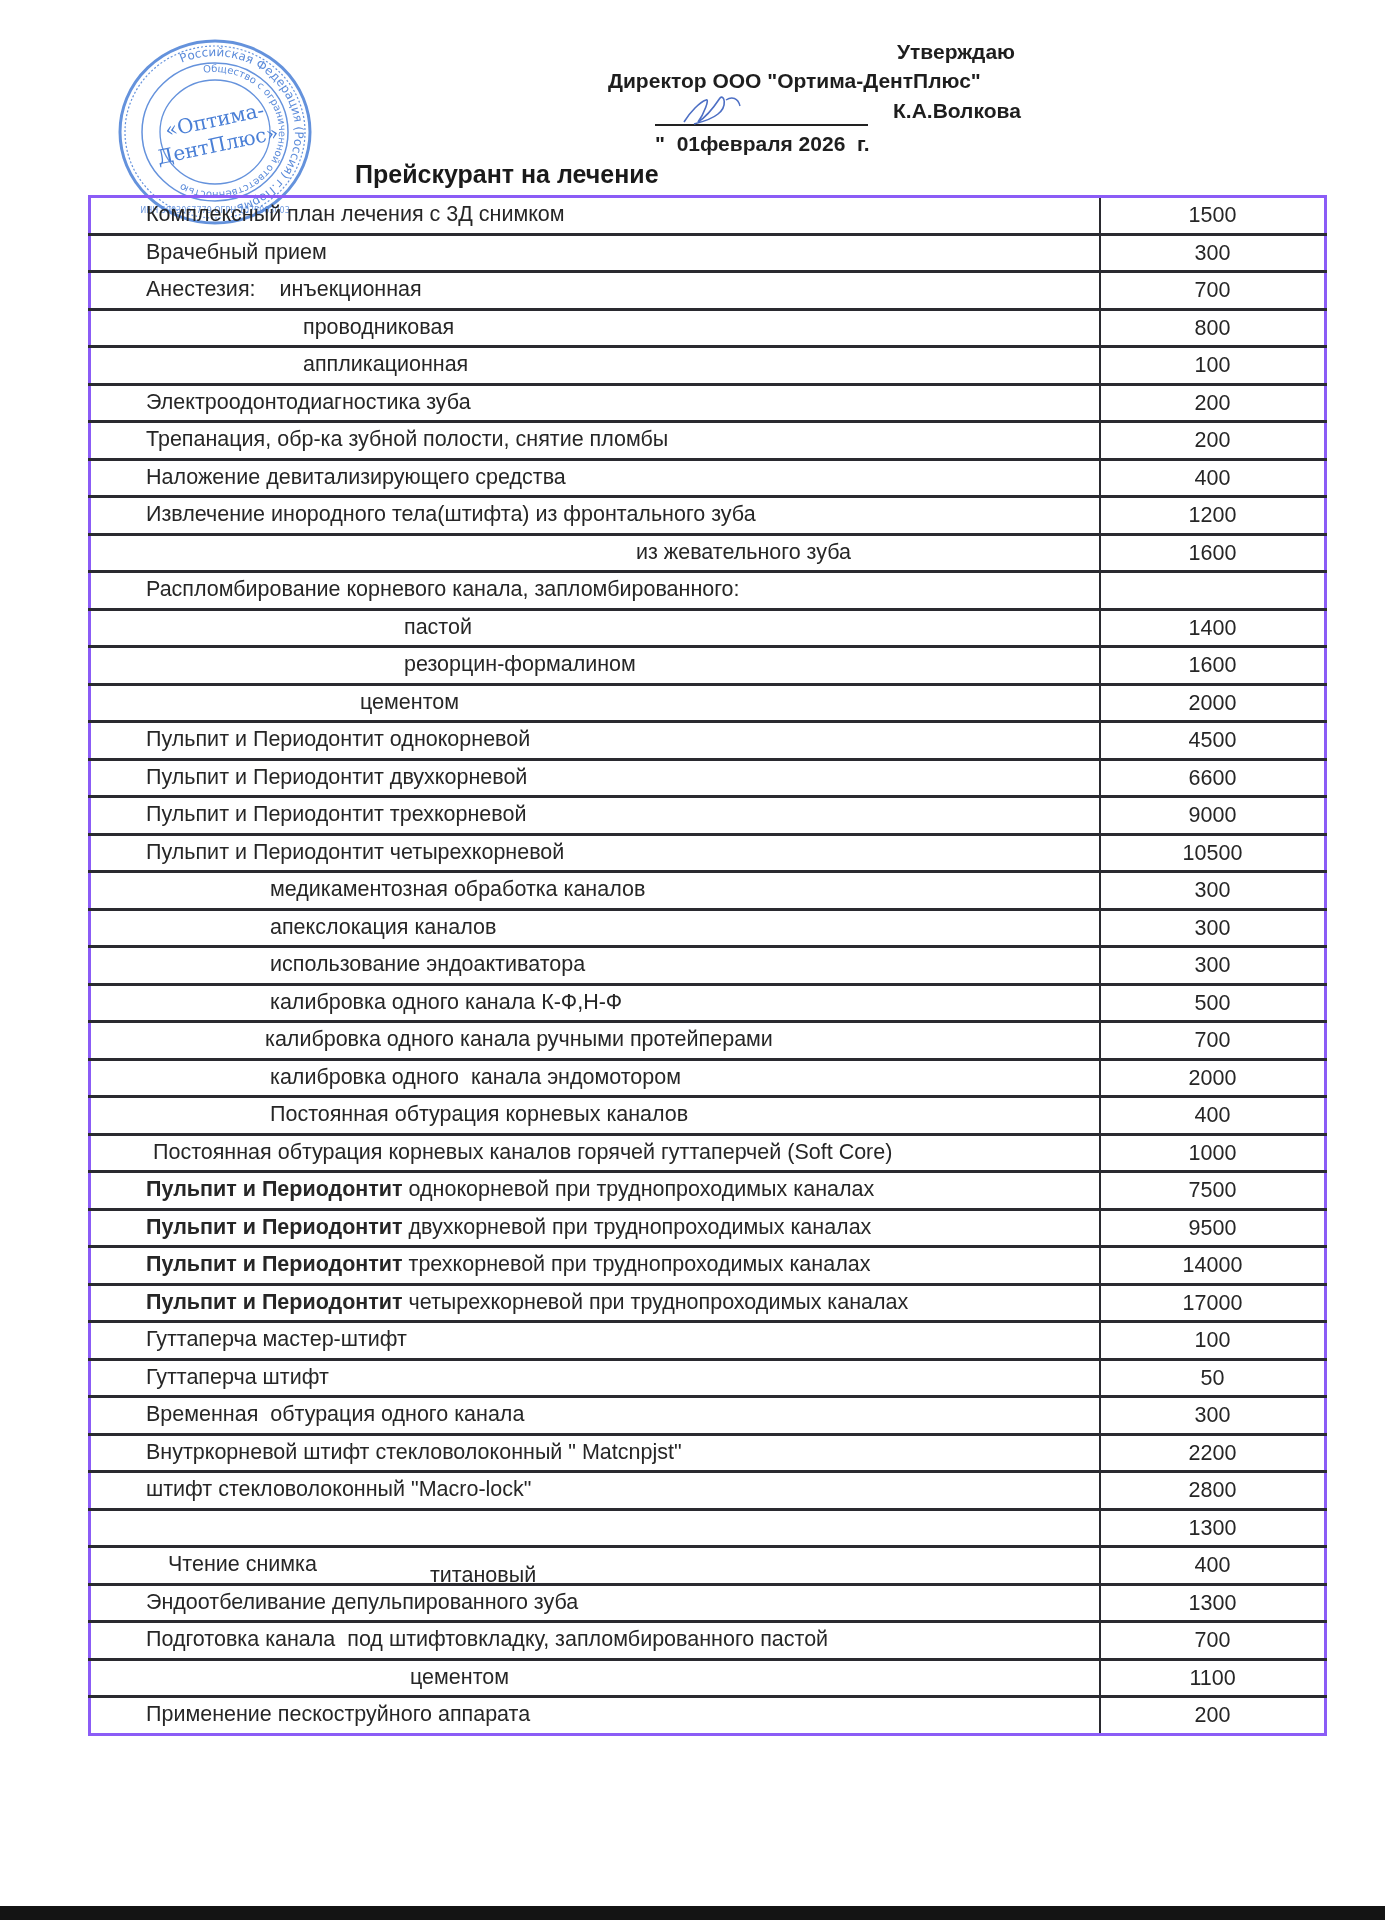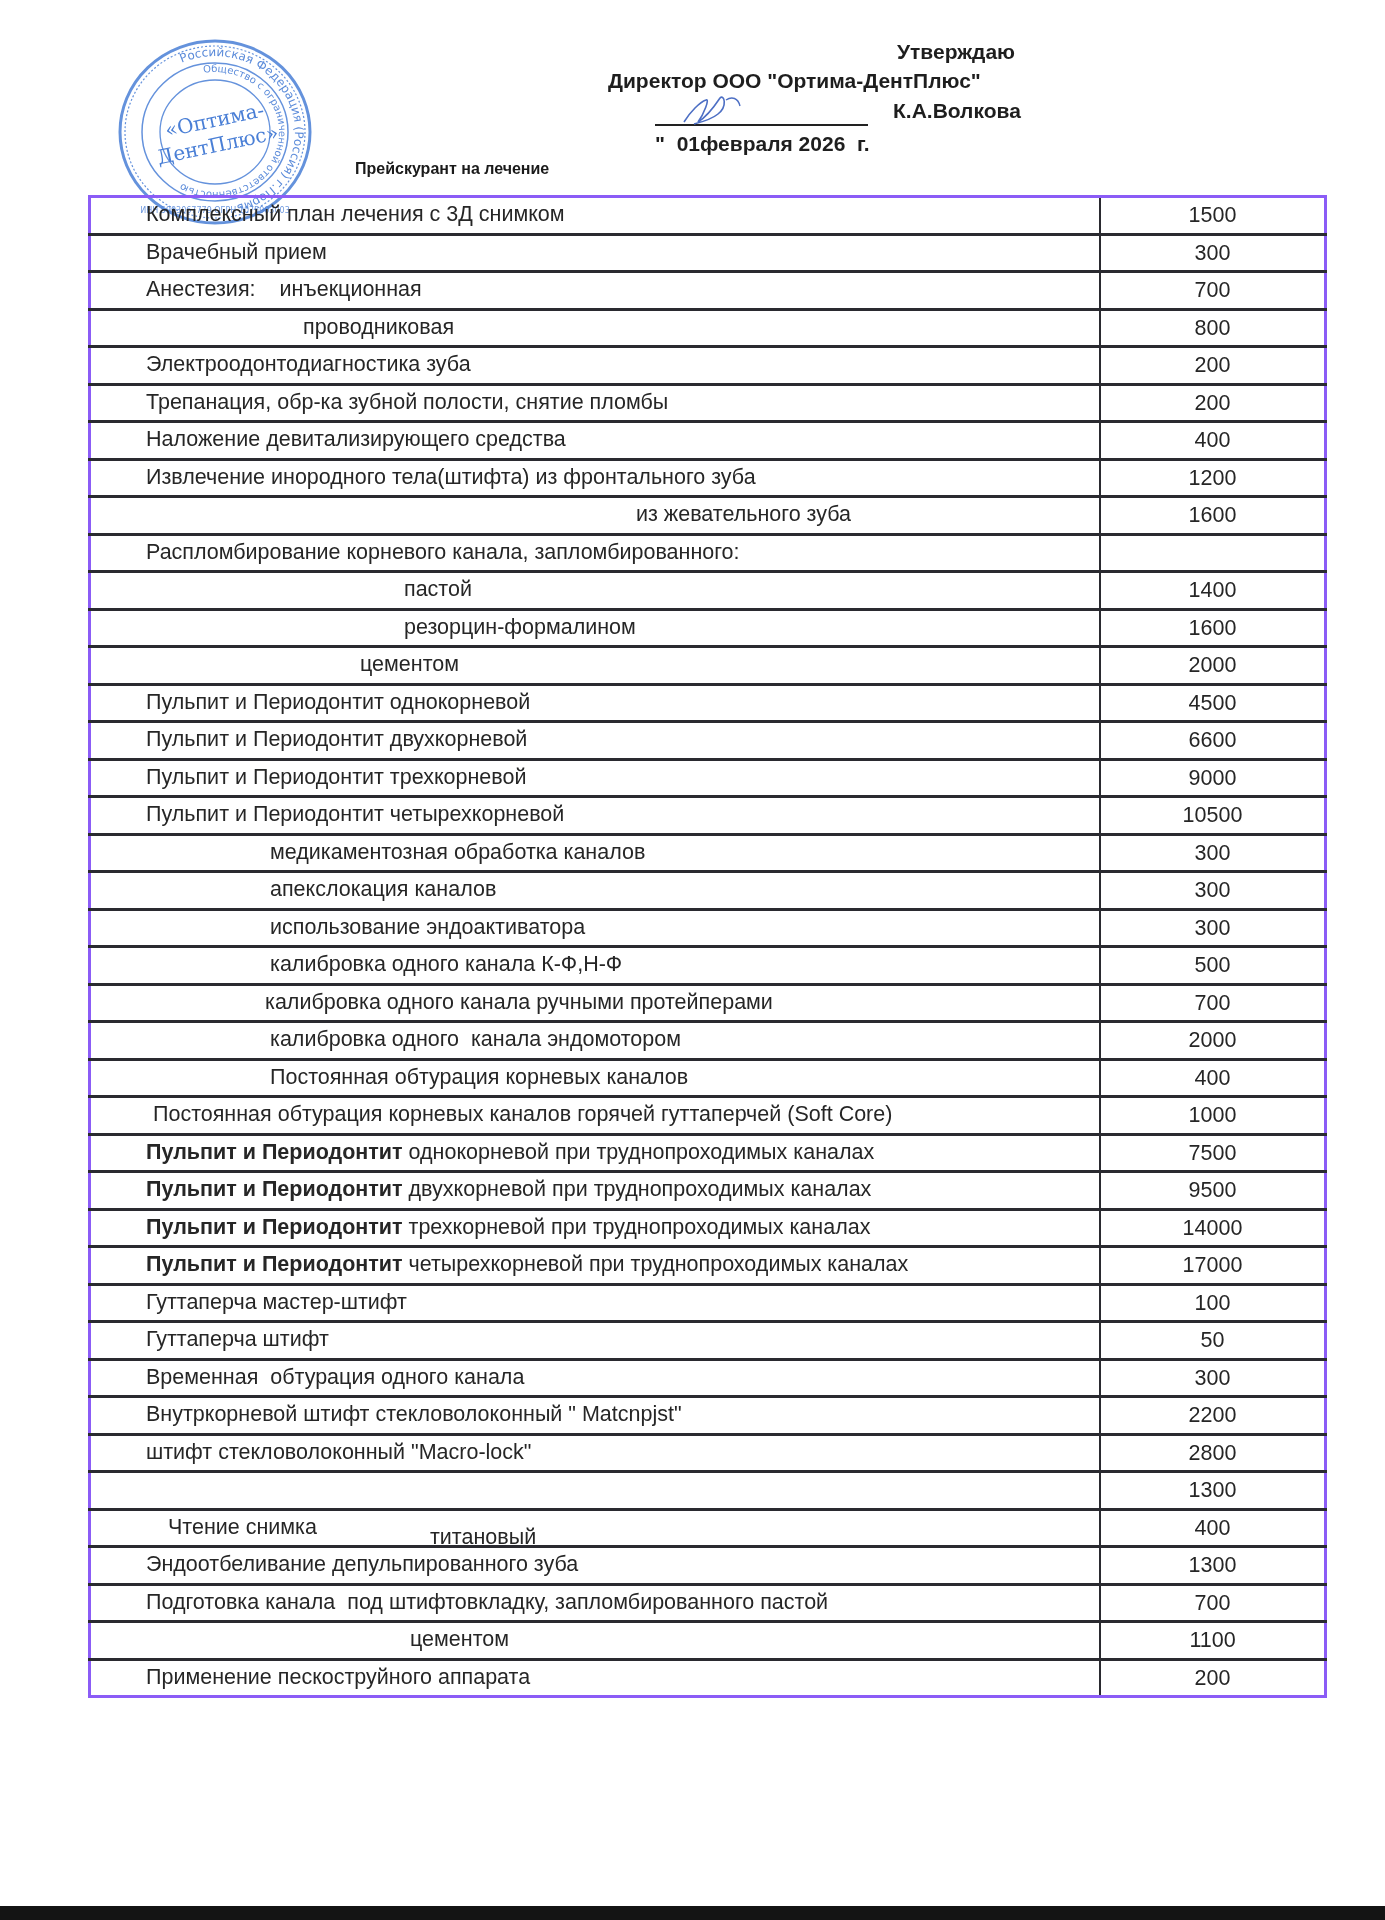--- a/index.html
+++ b/index.html
@@ -4,21 +4,21 @@
 <style>
   html, body { margin:0; padding:0; }
   body { width:1385px; height:1920px; background:#ffffff; position:relative; overflow:hidden;
          font-family:"Liberation Sans", sans-serif; color:#232323; }
   .approve { position:absolute; font-weight:bold; font-size:21px; color:#1e1e1e; white-space:pre; }
   #approve-title { left:897px; top:40px; }
   #approve-director { left:608px; top:69px; }
   #approve-sign-line { position:absolute; left:655px; top:124px; width:213px; border-bottom:2px solid #222; }
   #approve-name { left:893px; top:99px; }
   #approve-date { left:655px; top:132px; }
-  #doc-title { position:absolute; left:355px; top:160px; font-weight:bold; font-size:16px; color:#1a1a1a; white-space:pre; }
+  #doc-title { position:absolute; left:355px; top:160px; font-weight:bold; font-size:25px; color:#1a1a1a; white-space:pre; }
   #signature { position:absolute; left:680px; top:92px; }
   #stamp { position:absolute; left:115px; top:35px; }
 
   #price-table { position:absolute; left:88px; top:195px; width:1239px; border-collapse:collapse;
                  border:3px solid #8b5cf6; }
   #price-table td { height:34.5px; padding:0; border-top:3px solid #2a2a30; border-bottom:0;
                     font-size:21.5px; color:#262626; white-space:pre; position:relative; }
   #price-table tr:first-child td { border-top:0; }
   #price-table td.svc { width:1008px; border-right:2px solid #2a2a30; }
   #price-table td.price { text-align:center; }
@@ -76,20 +76,24 @@
       </tr>
       <tr>
         <td class="svc"><span class="txt" style="left: 55px;">Анестезия:    инъекционная</span></td>
         <td class="price"><span>700</span></td>
       </tr>
       <tr>
         <td class="svc"><span class="txt" style="left: 212px;">проводниковая</span></td>
         <td class="price"><span>800</span></td>
       </tr>
       <tr>
+        <td class="svc"><span class="txt" style="left: 212px;">аппликационная</span></td>
+        <td class="price"><span>100</span></td>
+      </tr>
+      <tr>
         <td class="svc"><span class="txt" style="left: 55px;">Электроодонтодиагностика зуба</span></td>
         <td class="price"><span>200</span></td>
       </tr>
       <tr>
         <td class="svc"><span class="txt" style="left: 55px;">Трепанация, обр-ка зубной полости, снятие пломбы</span></td>
         <td class="price"><span>200</span></td>
       </tr>
       <tr>
         <td class="svc"><span class="txt" style="left: 55px;">Наложение девитализирующего средства</span></td>
         <td class="price"><span>400</span></td>

